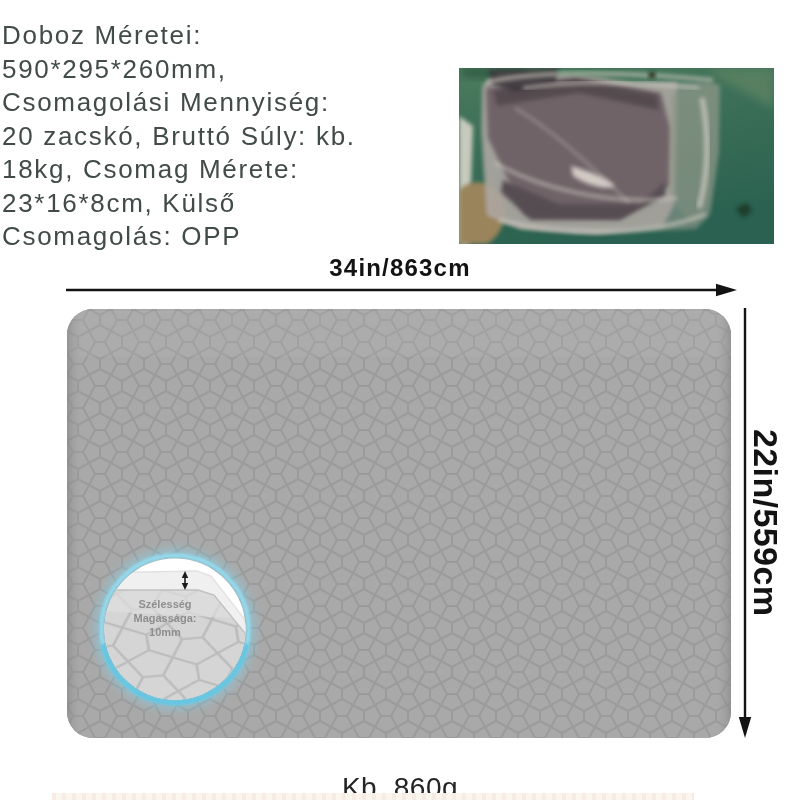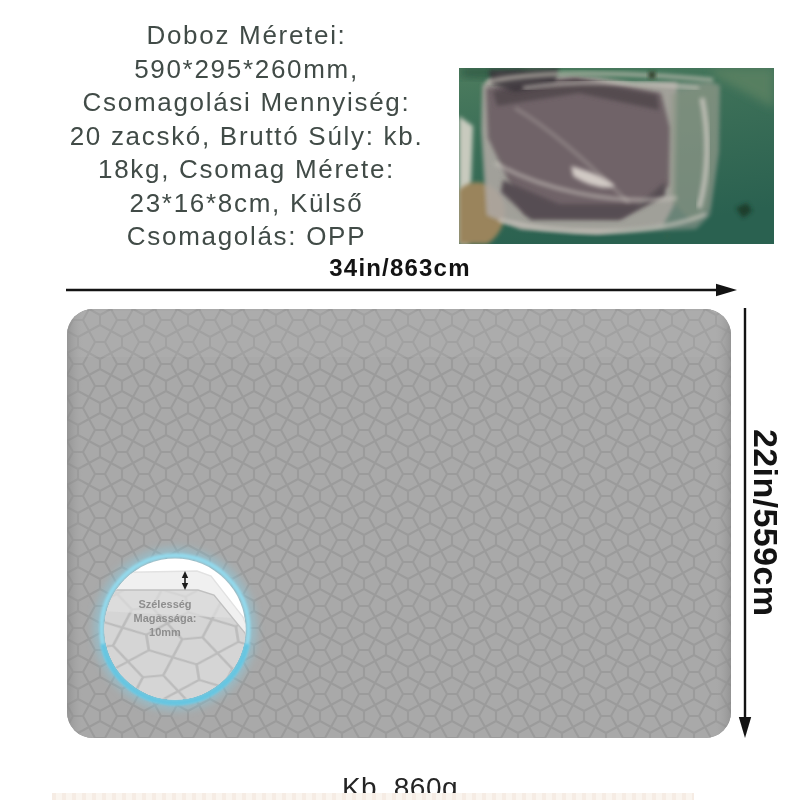--- a/index.html
+++ b/index.html
@@ -3,21 +3,21 @@
 <meta charset="utf-8">
 <style>
   html,body{margin:0;padding:0;}
   body{width:800px;height:800px;background:#ffffff;position:relative;overflow:hidden;
        font-family:"Liberation Sans", sans-serif;}
   .abs{position:absolute;}
 </style>
 </head>
 <body>
 
-<div class="abs" style="left:2px;top:19px;width:489px;text-align:center;font-size:26px;line-height:33.5px;letter-spacing:1.7px;color:#414b47;">Doboz Méretei:<br>590*295*260mm,<br>Csomagolási Mennyiség:<br>20 zacskó, Bruttó Súly: kb.<br>18kg, Csomag Mérete:<br>23*16*8cm, Külső<br>Csomagolás: OPP</div>
+<div class="abs" style="left:2px;top:19px;width:489px;font-size:26px;line-height:33.5px;letter-spacing:1.7px;color:#414b47;">Doboz Méretei:<br>590*295*260mm,<br>Csomagolási Mennyiség:<br>20 zacskó, Bruttó Súly: kb.<br>18kg, Csomag Mérete:<br>23*16*8cm, Külső<br>Csomagolás: OPP</div>
 
 <svg class="abs" style="left:459px;top:68px;" width="315" height="176" viewBox="0 0 315 176">
   <defs>
     <linearGradient id="tbl" x1="0" y1="0" x2="0.3" y2="1">
       <stop offset="0" stop-color="#4d7c5e"></stop>
       <stop offset="0.35" stop-color="#3d7058"></stop>
       <stop offset="1" stop-color="#2a6150"></stop>
     </linearGradient>
     <filter id="soft" x="-30%" y="-30%" width="160%" height="160%">
       <feGaussianBlur stdDeviation="2.2"></feGaussianBlur>

